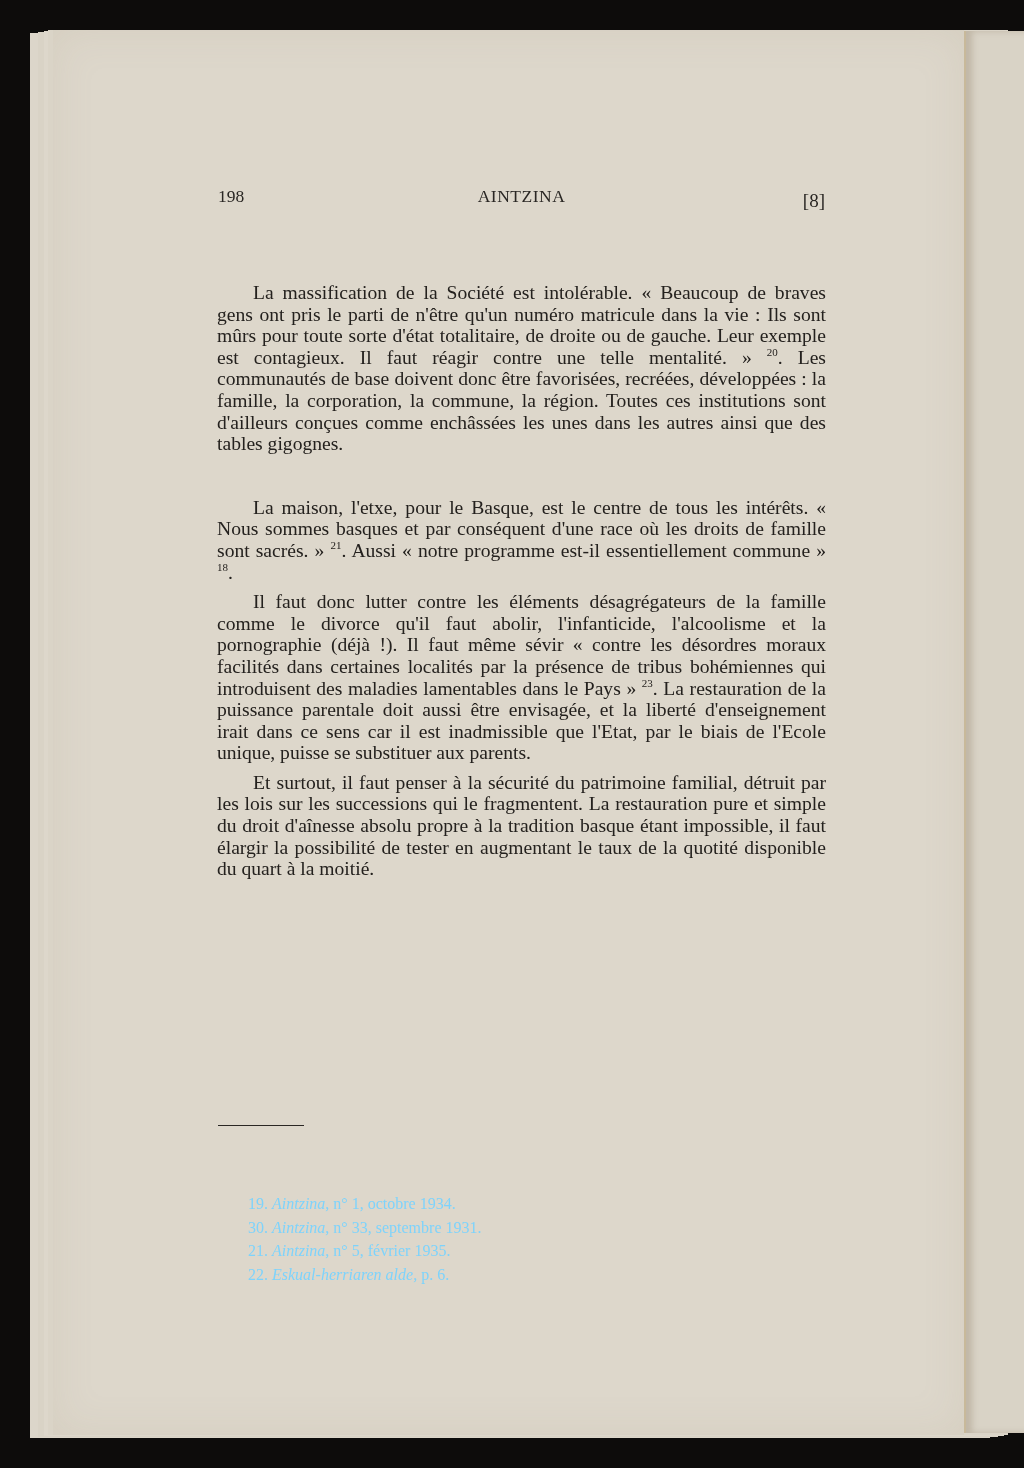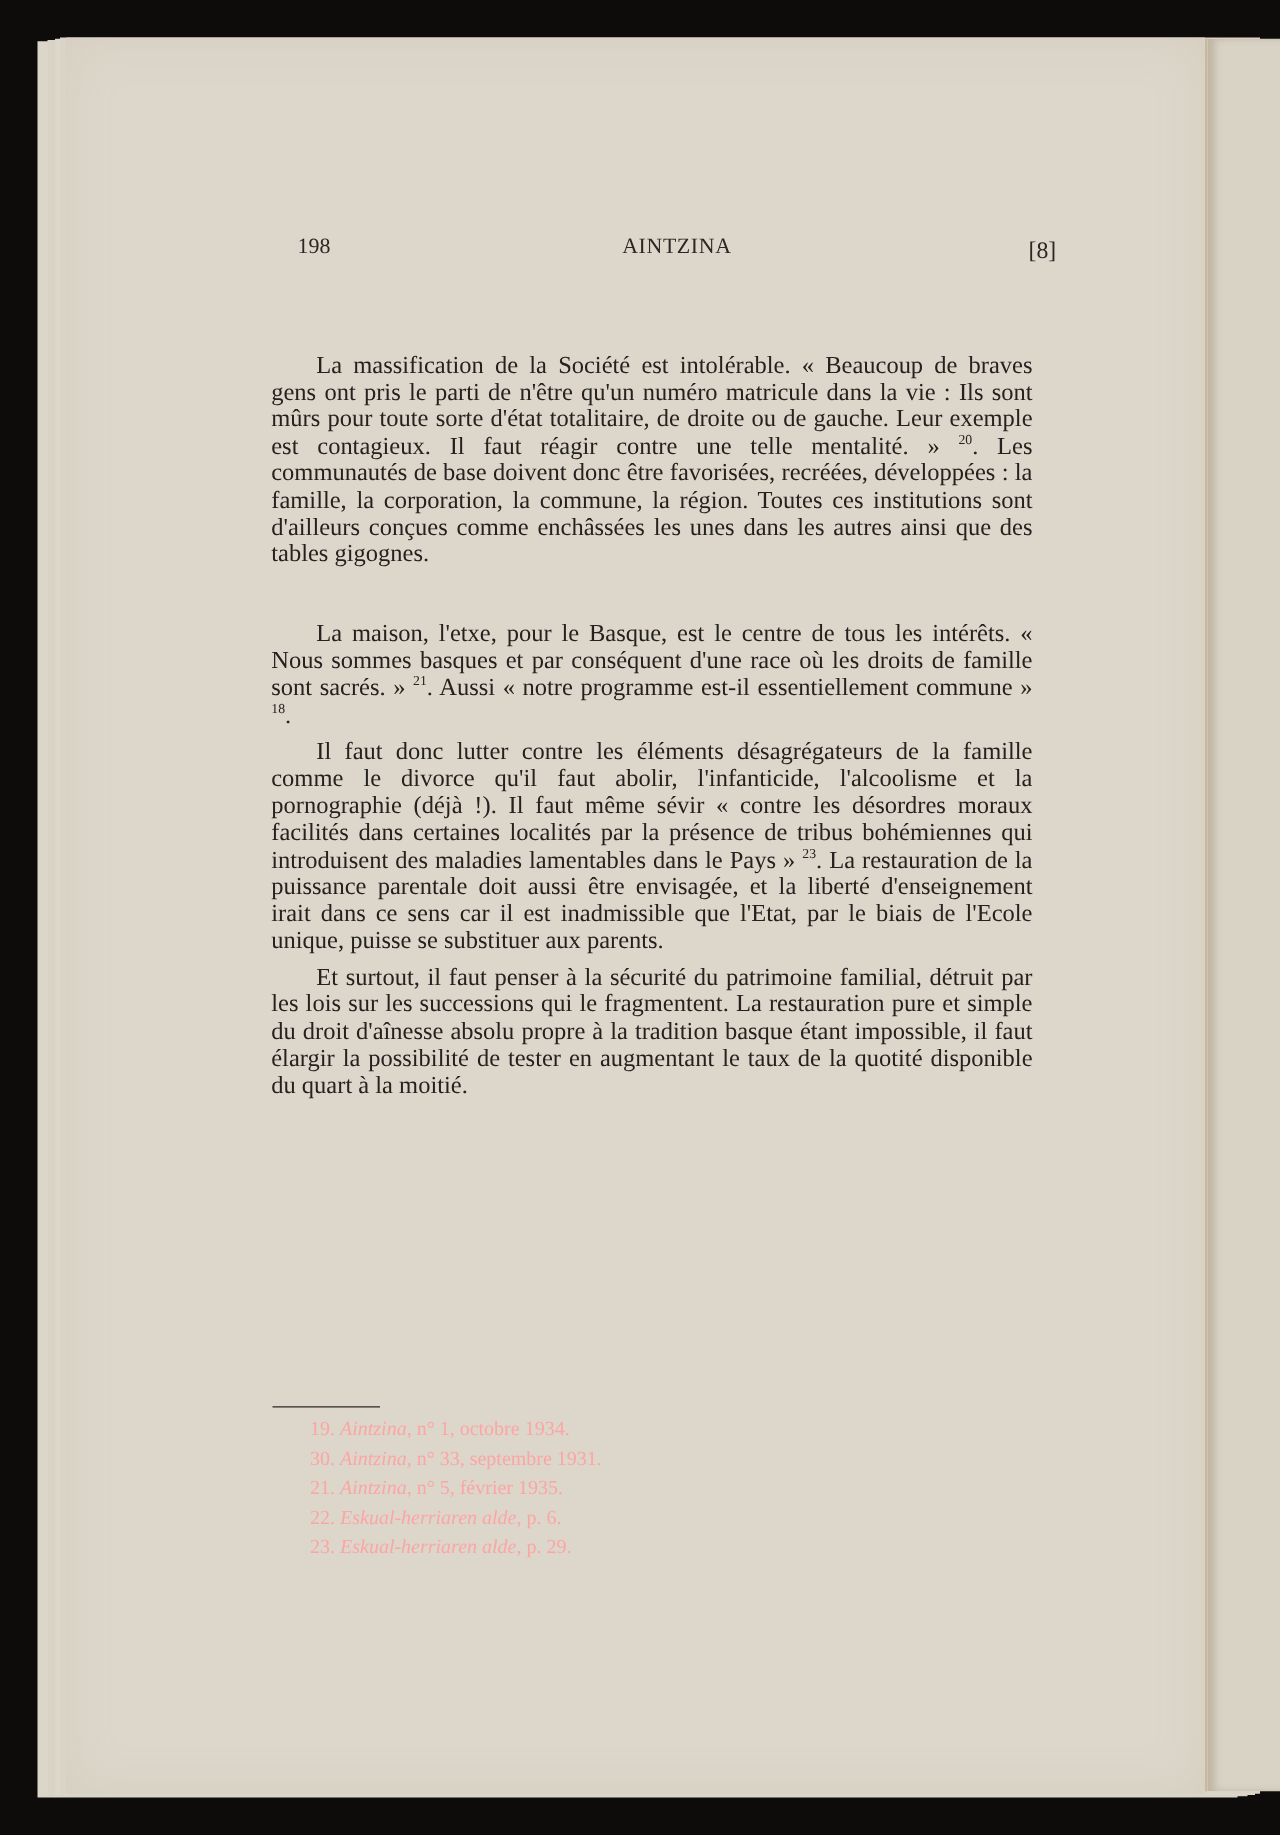--- a/index.html
+++ b/index.html
@@ -21,43 +21,43 @@
     box-shadow: inset 0 0 40px rgba(170,155,130,0.15);
   }
   .next-page {
     position: absolute; left: 964px; top: 31px; width: 60px; height: 1402px;
     background: #d9d3c6;
     border-left: 2px solid #c8b99a;
     box-shadow: inset 6px 0 6px rgba(120,100,70,0.25);
   }
   .header {
     position: absolute; left: 218px; top: 186px; width: 607px; height: 30px;
-    font-size: 17.5px; color: #2a2724; margin-left: 20px;
+    font-size: 17.5px; color: #2a2724;
   }
   .header .pnum { position: absolute; left: 0; top: 0; }
   .header .ptitle { position: absolute; left: 0; right: 0; top: 0; text-align: center; letter-spacing: 0.5px; }
   .header .psec { position: absolute; right: 0; top: 4px; font-size: 19px; }
   .body-text {
     position: absolute; left: 217px; top: 240px; width: 609px;
     font-size: 19.6px; line-height: 21.6px; color: #24211e;
     text-align: justify;
   }
   .body-text p { margin: 0; }
   .indent { text-indent: 36px; }
   .gap { height: 21px; }
   .gap-s { height: 8px; }
   .heading { margin: 0; }
   sup { font-size: 11px; line-height: 0; vertical-align: 8px; }
   .footnote-rule {
     position: absolute; left: 218px; top: 1125px; width: 86px; height: 1px;
     background: #2a2724;
   }
   .footnotes {
-    position: absolute; left: 248px; top: 1132px; width: 400px;
-    font-size: 16px; line-height: 23.5px; color: #fca5a5;
+    position: absolute; left: 248px; top: 1192px; width: 400px;
+    font-size: 16px; line-height: 23.5px; color: #7dd3fc;
   }
   .footnotes .fn { white-space: nowrap; }
   em { font-style: italic; }
 </style>
 </head>
 <body>
 
 <div class="page-stack"></div>
 <div class="page-stack s2"></div>
 <div class="page-stack s3"></div>
@@ -85,14 +85,13 @@
   <p class="indent">Et surtout, il faut penser à la sécurité du patrimoine familial, détruit par les lois sur les successions qui le fragmentent. La restauration pure et simple du droit d'aînesse absolu propre à la tradition basque étant impossible, il faut élargir la possibilité de tester en augmentant le taux de la quotité disponible du quart à la moitié.</p>
 </div>
 
 <div class="footnote-rule"></div>
 
 <div class="footnotes">
   <div class="fn"><span>19.</span> <em>Aintzina</em><span>, n° 1, octobre 1934.</span></div>
   <div class="fn"><span>30.</span> <em>Aintzina</em><span>, n° 33, septembre 1931.</span></div>
   <div class="fn"><span>21.</span> <em>Aintzina</em><span>, n° 5, février 1935.</span></div>
   <div class="fn"><span>22.</span> <em>Eskual-herriaren alde</em><span>, p. 6.</span></div>
-  <div class="fn"><span>23.</span> <em>Eskual-herriaren alde</em><span>, p. 29.</span></div>
 </div>
 
 </body></html>

